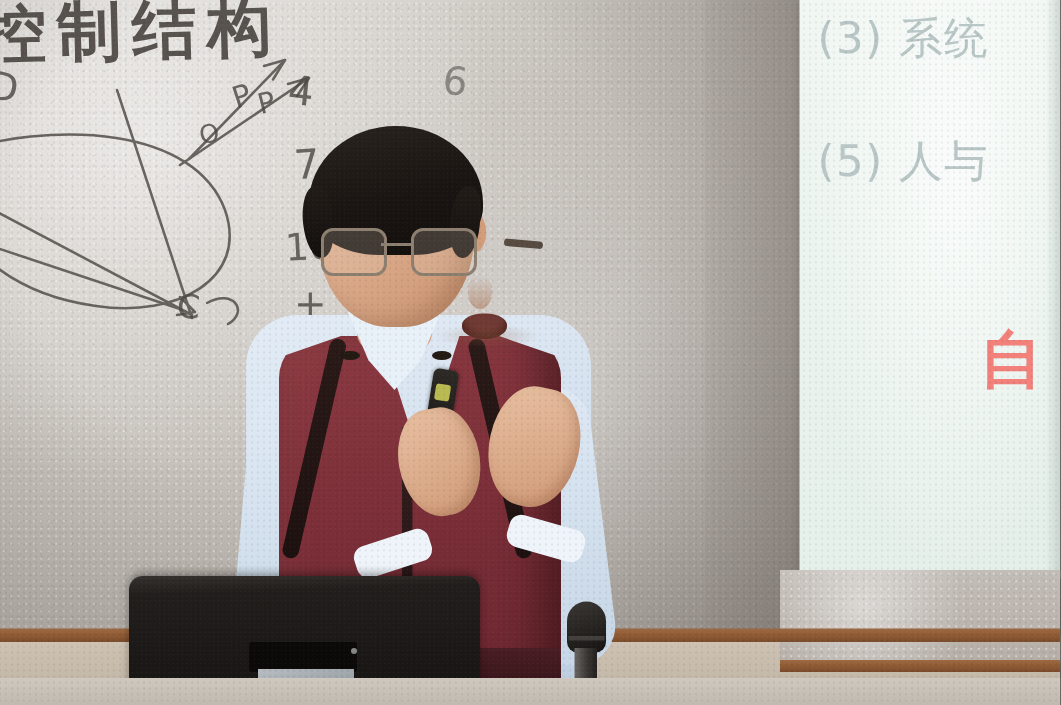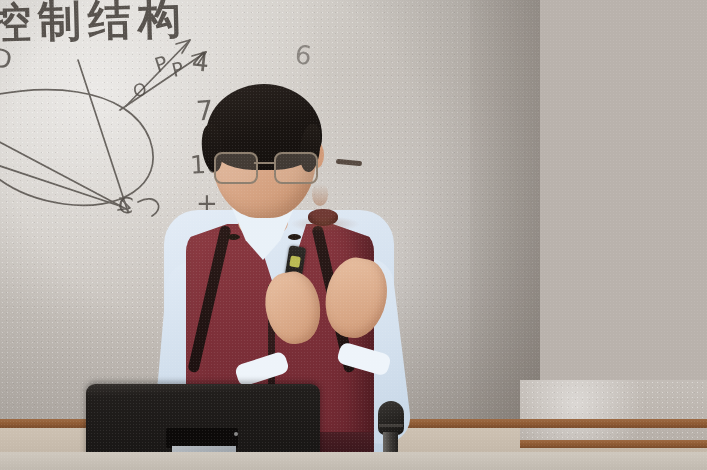--- a/index.html
+++ b/index.html
@@ -348,20 +348,27 @@
     <div class="hand n4">4</div>
     <div class="hand n7">7</div>
     <div class="hand n10">10</div>
     <div class="hand n6">6</div>
     <div class="hand nplus">+</div>
 
     <div class="wb-right"></div>
     <div class="wb-vign"></div>
   </div>
 
+  <div class="screen">
+    <div class="screen-glow"></div>
+    <div class="slide-line l1">(3) 系统</div>
+    <div class="slide-line l2">(5) 人与</div>
+    <div class="slide-red">自</div>
+    <div class="screen-edge-r"></div>
+  </div>
 
   <div class="wall-right">
     <div class="wb-speckle"></div>
   </div>
   <div class="wood-rail right"></div>
   <div class="wood-rail"></div>
 
   <div class="person">
     <div class="shirt"></div>
     <div class="arm l"></div>

